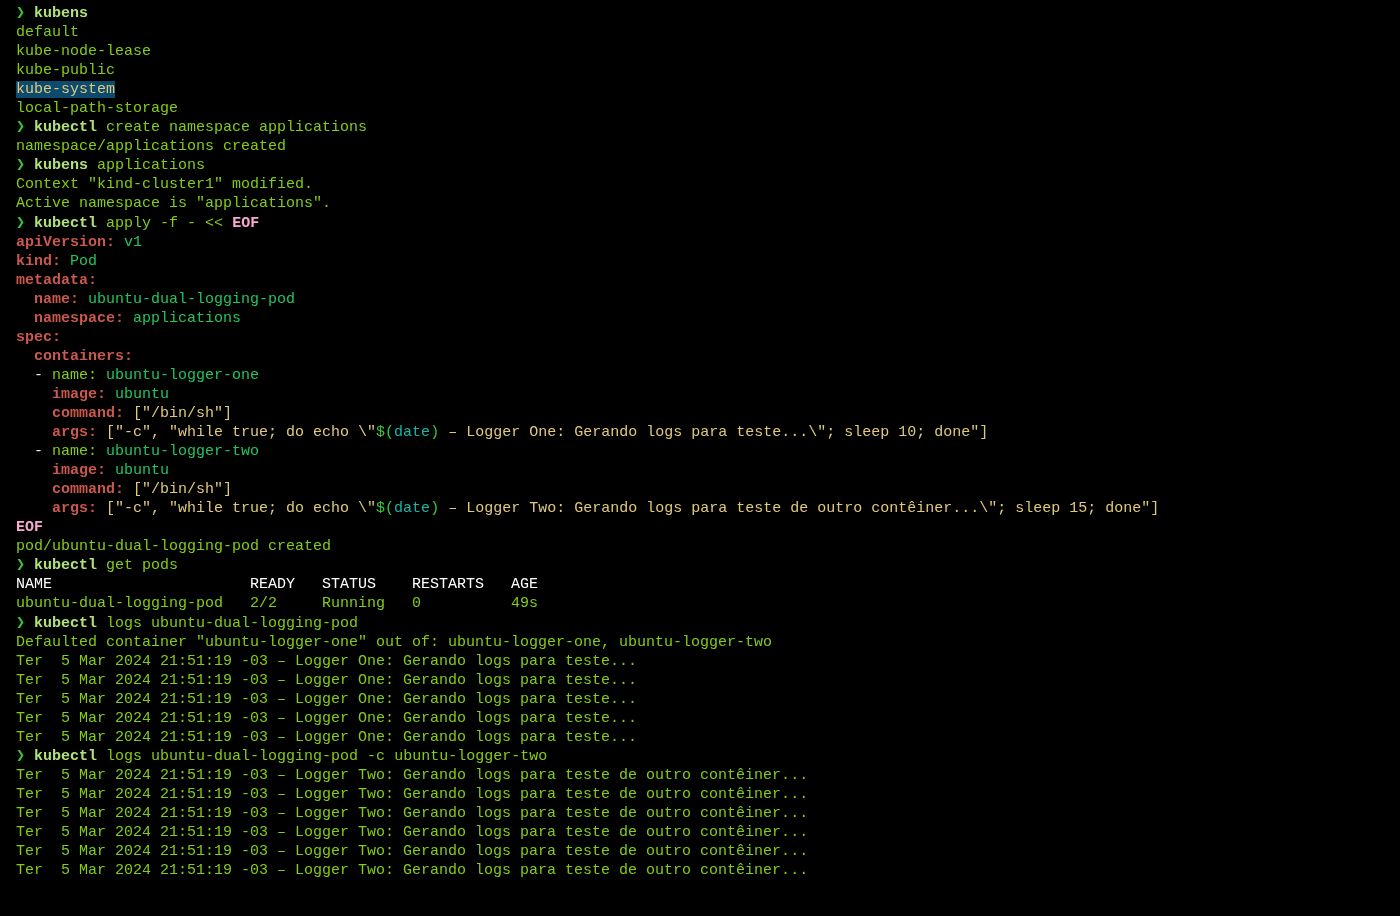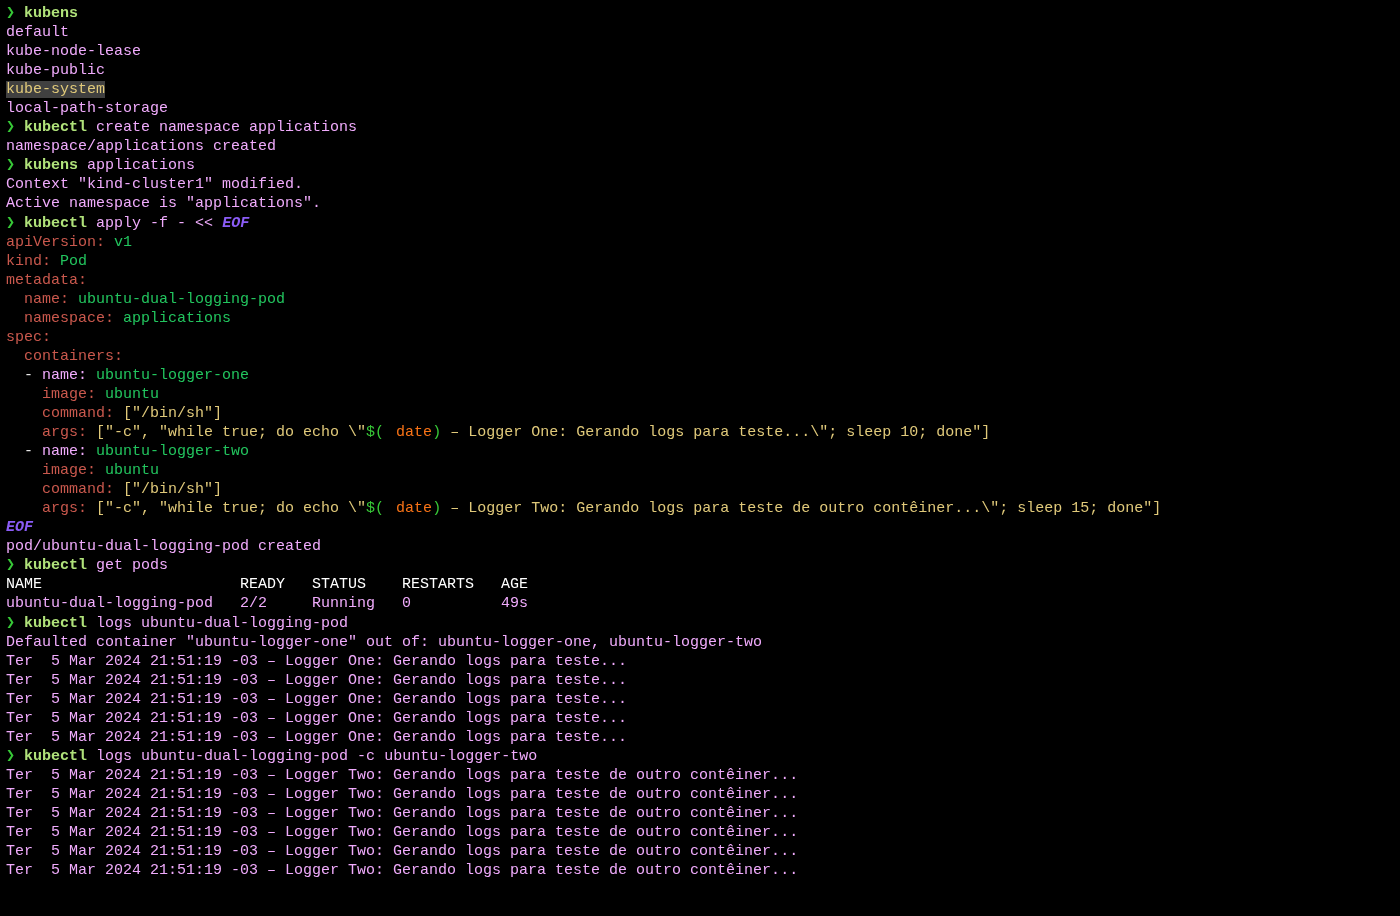--- a/index.html
+++ b/index.html
@@ -8,33 +8,33 @@
     background: #000;
     color: #e8e8e8;
     font-family: Menlo, Monaco, "Courier New", monospace;
     font-size: 15px;
     line-height: 1.27;
     width: 1400px;
     height: 916px;
     overflow: hidden;
   }
   .terminal {
-    padding: 4px 6px;
+    padding: 4px 16px;
     white-space: pre;
   }
   .arrow  { color: #37c837; font-weight: 600; }
   .cmd    { color: #b0e27a; font-weight: 600; }
-  .text   { color: #f0abfc; }
-  .key    { color: #c9584d; font-weight: 400; }
+  .text   { color: #84cc16; }
+  .key    { color: #c9584d; font-weight: 700; }
   .val    { color: #22c55e; }
-  .eof    { color: #8b5cf6; font-weight: 600; font-style: italic; }   
+  .eof    { color: #f9a8d4; font-weight: 600; }   
   .str    { color: #e0c97a; }
   .dollar { color: #37c837; }
-  .date   { color: #f97316; margin-left: 12px; }
+  .date   { color: #14b8a6; }
   .paren  { color: #37c837; }
   .colh   { color: #ffffff; margin-top: 32px; }
-  .hl     { background:#404040; color:#e0c97a;text-align:center; }
+  .hl     { background:#0c4a6e; color:#e0c97a;text-align:center; }
   .line   { display:block; }
 </style>
 </head>
 <body>
 
 <div class="terminal"><span class="line"><span class="arrow">❯</span><span> </span><span class="cmd">kubens</span></span><span class="line"><span class="text">default</span></span><span class="line"><span class="text">kube-node-lease</span></span><span class="line"><span class="text">kube-public</span></span><span class="line"><span class="hl">kube-system</span></span><span class="line"><span class="text">local-path-storage</span></span><span class="line"><span class="arrow">❯</span><span> </span><span class="cmd">kubectl</span><span> </span><span class="text">create namespace applications</span></span><span class="line"><span class="text">namespace/applications created</span></span><span class="line"><span class="arrow">❯</span><span> </span><span class="cmd">kubens</span><span> </span><span class="text">applications</span></span><span class="line"><span class="text">Context "kind-cluster1" modified.</span></span><span class="line"><span class="text">Active namespace is "applications".</span></span><span class="line"><span class="arrow">❯</span><span> </span><span class="cmd">kubectl</span><span> </span><span class="text">apply -f -</span><span> </span><span class="text">&lt;&lt;</span><span> </span><span class="eof">EOF</span></span><span class="line"><span class="key">apiVersion:</span><span> </span><span class="val">v1</span></span><span class="line"><span class="key">kind:</span><span> </span><span class="val">Pod</span></span><span class="line"><span class="key">metadata:</span></span><span class="line"><span>  </span><span class="key">name:</span><span> </span><span class="val">ubuntu-dual-logging-pod</span></span><span class="line"><span>  </span><span class="key">namespace:</span><span> </span><span class="val">applications</span></span><span class="line"><span class="key">spec:</span></span><span class="line"><span>  </span><span class="key">containers:</span></span><span class="line"><span>  - </span><span class="text"></span><span class="text">name: </span><span class="val">ubuntu-logger-one</span></span><span class="line"><span>    </span><span class="key">image:</span><span> </span><span class="val">ubuntu</span></span><span class="line"><span>    </span><span class="key">command:</span><span> </span><span class="str">["/bin/sh"]</span></span><span class="line"><span>    </span><span class="key">args:</span><span> </span><span class="str">["-c", "while true; do echo \"</span><span class="dollar">$(</span><span class="date">date</span><span class="paren">)</span><span class="str"> – Logger One: Gerando logs para teste...\"; sleep 10; done"]</span></span><span class="line"><span>  - </span><span class="text"></span><span class="text">name: </span><span class="val">ubuntu-logger-two</span></span><span class="line"><span>    </span><span class="key">image:</span><span> </span><span class="val">ubuntu</span></span><span class="line"><span>    </span><span class="key">command:</span><span> </span><span class="str">["/bin/sh"]</span></span><span class="line"><span>    </span><span class="key">args:</span><span> </span><span class="str">["-c", "while true; do echo \"</span><span class="dollar">$(</span><span class="date">date</span><span class="paren">)</span><span class="str"> – Logger Two: Gerando logs para teste de outro contêiner...\"; sleep 15; done"]</span></span><span class="line"><span class="eof">EOF</span></span><span class="line"><span class="text">pod/ubuntu-dual-logging-pod created</span></span><span class="line"><span class="arrow">❯</span><span> </span><span class="cmd">kubectl</span><span> </span><span class="text">get pods</span></span><span class="line"><span class="colh">NAME                      READY   STATUS    RESTARTS   AGE</span></span><span class="line"><span class="text">ubuntu-dual-logging-pod   2/2     Running   0          49s</span></span><span class="line"><span class="arrow">❯</span><span> </span><span class="cmd">kubectl</span><span> </span><span class="text">logs ubuntu-dual-logging-pod</span></span><span class="line"><span class="text">Defaulted container "ubuntu-logger-one" out of: ubuntu-logger-one, ubuntu-logger-two</span></span><span class="line"><span class="text">Ter  5 Mar 2024 21:51:19 -03 – Logger One: Gerando logs para teste...</span></span><span class="line"><span class="text">Ter  5 Mar 2024 21:51:19 -03 – Logger One: Gerando logs para teste...</span></span><span class="line"><span class="text">Ter  5 Mar 2024 21:51:19 -03 – Logger One: Gerando logs para teste...</span></span><span class="line"><span class="text">Ter  5 Mar 2024 21:51:19 -03 – Logger One: Gerando logs para teste...</span></span><span class="line"><span class="text">Ter  5 Mar 2024 21:51:19 -03 – Logger One: Gerando logs para teste...</span></span><span class="line"><span class="arrow">❯</span><span> </span><span class="cmd">kubectl</span><span> </span><span class="text">logs ubuntu-dual-logging-pod -c ubuntu-logger-two</span></span><span class="line"><span class="text">Ter  5 Mar 2024 21:51:19 -03 – Logger Two: Gerando logs para teste de outro contêiner...</span></span><span class="line"><span class="text">Ter  5 Mar 2024 21:51:19 -03 – Logger Two: Gerando logs para teste de outro contêiner...</span></span><span class="line"><span class="text">Ter  5 Mar 2024 21:51:19 -03 – Logger Two: Gerando logs para teste de outro contêiner...</span></span><span class="line"><span class="text">Ter  5 Mar 2024 21:51:19 -03 – Logger Two: Gerando logs para teste de outro contêiner...</span></span><span class="line"><span class="text">Ter  5 Mar 2024 21:51:19 -03 – Logger Two: Gerando logs para teste de outro contêiner...</span></span><span class="line"><span class="text">Ter  5 Mar 2024 21:51:19 -03 – Logger Two: Gerando logs para teste de outro contêiner...</span></span></div>
 
 </body></html>

